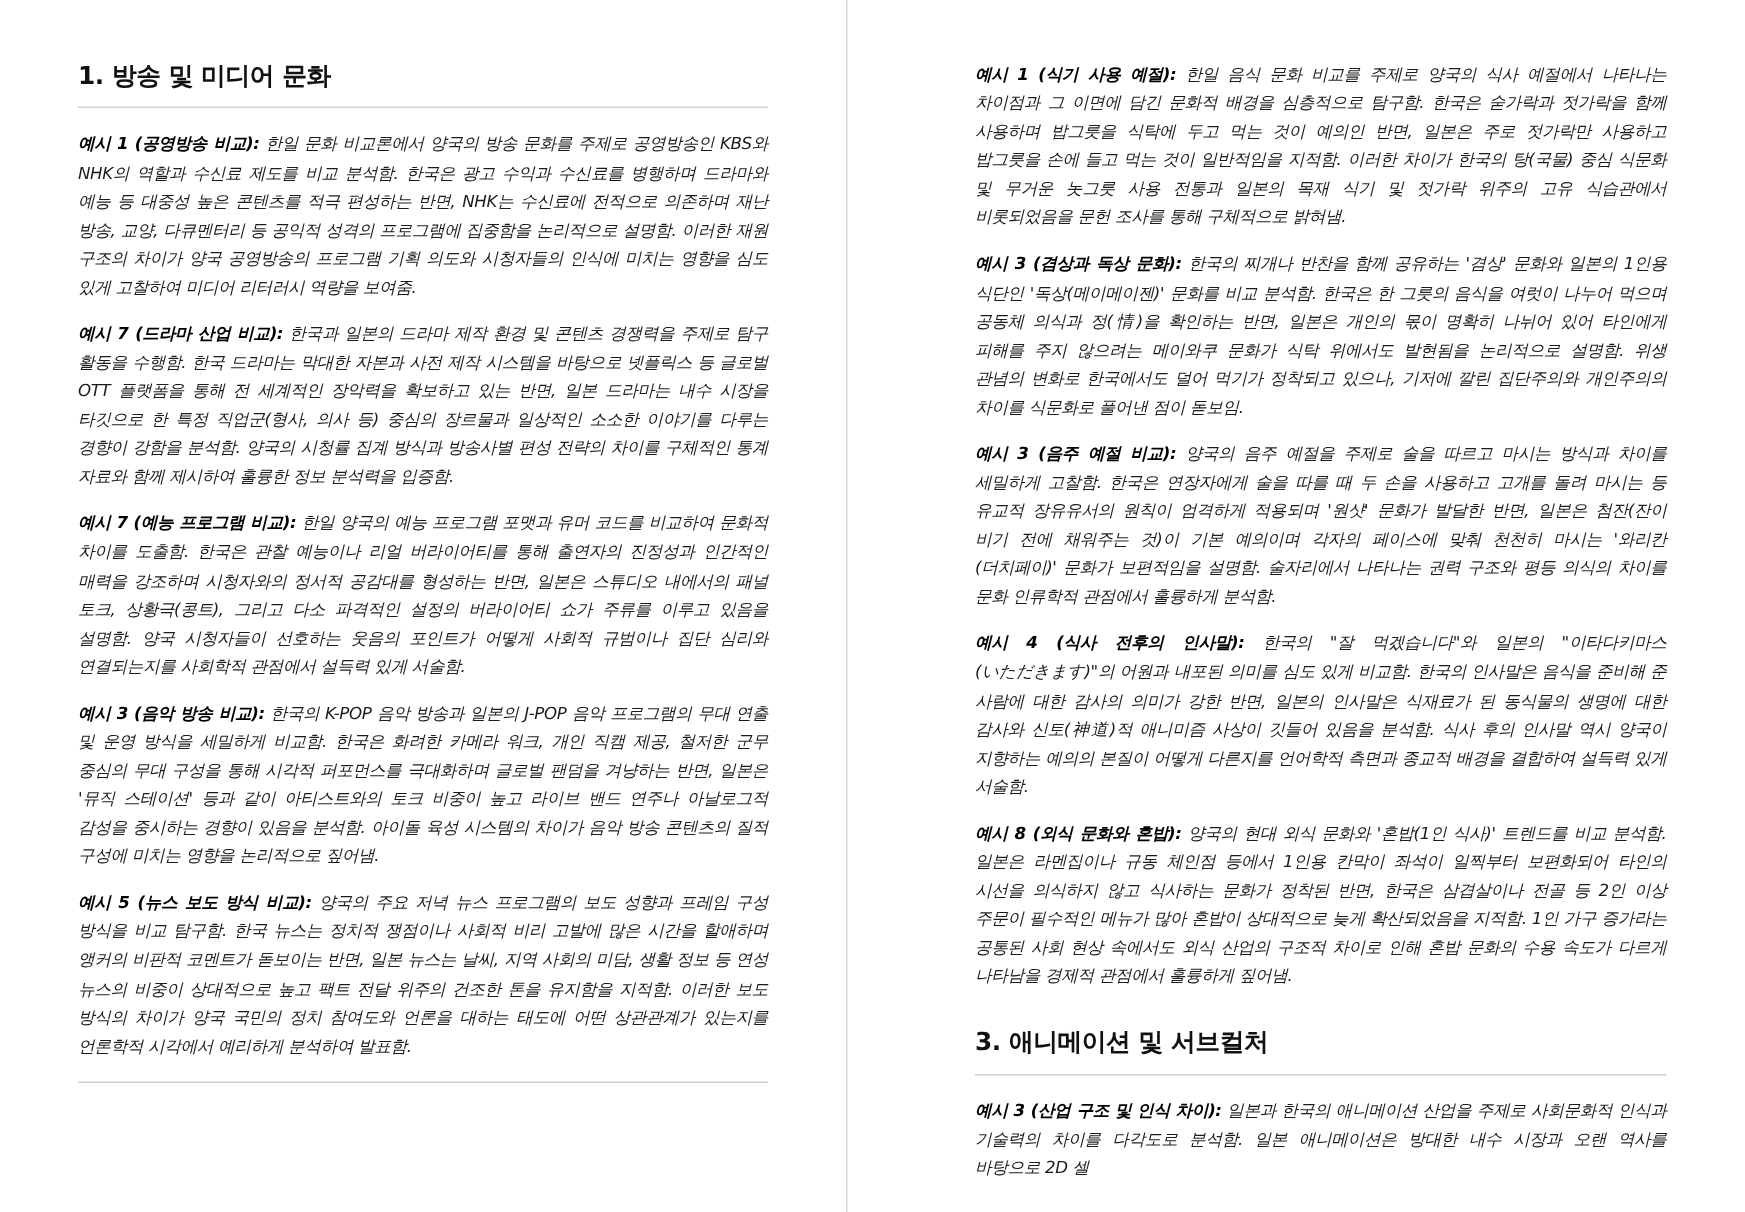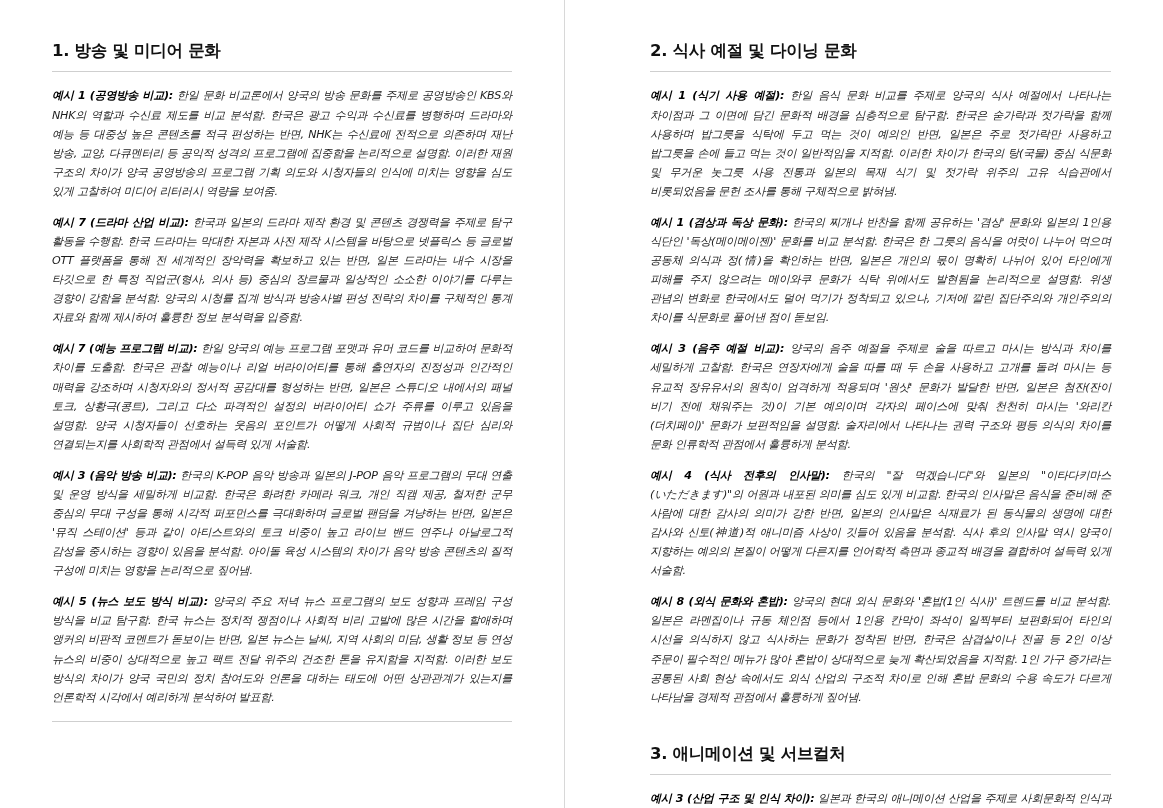--- a/index.html
+++ b/index.html
@@ -39,21 +39,21 @@
     font-size: 16.5px;
     font-weight: bold;
     letter-spacing: -0.3px;
     margin: 0 0 14px 0;
     padding: 0 0 10px 0;
     border-bottom: 1px solid #cfcfcf;
     color: #111111;
     line-height: 1.3;
   }
   h2.section-title.second {
-    margin-top: 36px;
+    margin-top: 24px;
   }
   .para {
     font-size: 11.1px;
     line-height: 1.72;
     margin: 0 0 12px 0;
     text-align: justify;
     letter-spacing: -0.25px;
     color: #1b1b1b;
     word-break: keep-all;
     font-style: italic;
@@ -102,28 +102,27 @@
       </p>
 
       <div class="divider-end"></div>
 
     </div>
   </div>
 
   <div class="column right">
     <div class="col-inner">
 
-      <h2 class="section-title">2. 식사 예절 및 다이닝 문화</h2>
 
       <p class="para">
         <span class="lead">예시 1 (식기 사용 예절):</span><span> 한일 음식 문화 비교를 주제로 양국의 식사 예절에서 나타나는 차이점과 그 이면에 담긴 문화적 배경을 심층적으로 탐구함. 한국은 숟가락과 젓가락을 함께 사용하며 밥그릇을 식탁에 두고 먹는 것이 예의인 반면, 일본은 주로 젓가락만 사용하고 밥그릇을 손에 들고 먹는 것이 일반적임을 지적함. 이러한 차이가 한국의 탕(국물) 중심 식문화 및 무거운 놋그릇 사용 전통과 일본의 목재 식기 및 젓가락 위주의 고유 식습관에서 비롯되었음을 문헌 조사를 통해 구체적으로 밝혀냄.</span>
       </p>
 
       <p class="para">
-        <span class="lead">예시 1 (겸상과 독상 문화):</span><span> 한국의 찌개나 반찬을 함께 공유하는 '겸상' 문화와 일본의 1인용 식단인 '독상(메이메이젠)' 문화를 비교 분석함. 한국은 한 그릇의 음식을 여럿이 나누어 먹으며 공동체 의식과 정(情)을 확인하는 반면, 일본은 개인의 몫이 명확히 나뉘어 있어 타인에게 피해를 주지 않으려는 메이와쿠 문화가 식탁 위에서도 발현됨을 논리적으로 설명함. 위생 관념의 변화로 한국에서도 덜어 먹기가 정착되고 있으나, 기저에 깔린 집단주의와 개인주의의 차이를 식문화로 풀어낸 점이 돋보임.</span>
+        <span class="lead">예시 3 (겸상과 독상 문화):</span><span> 한국의 찌개나 반찬을 함께 공유하는 '겸상' 문화와 일본의 1인용 식단인 '독상(메이메이젠)' 문화를 비교 분석함. 한국은 한 그릇의 음식을 여럿이 나누어 먹으며 공동체 의식과 정(情)을 확인하는 반면, 일본은 개인의 몫이 명확히 나뉘어 있어 타인에게 피해를 주지 않으려는 메이와쿠 문화가 식탁 위에서도 발현됨을 논리적으로 설명함. 위생 관념의 변화로 한국에서도 덜어 먹기가 정착되고 있으나, 기저에 깔린 집단주의와 개인주의의 차이를 식문화로 풀어낸 점이 돋보임.</span>
       </p>
 
       <p class="para">
         <span class="lead">예시 3 (음주 예절 비교):</span><span> 양국의 음주 예절을 주제로 술을 따르고 마시는 방식과 차이를 세밀하게 고찰함. 한국은 연장자에게 술을 따를 때 두 손을 사용하고 고개를 돌려 마시는 등 유교적 장유유서의 원칙이 엄격하게 적용되며 '원샷' 문화가 발달한 반면, 일본은 첨잔(잔이 비기 전에 채워주는 것)이 기본 예의이며 각자의 페이스에 맞춰 천천히 마시는 '와리칸(더치페이)' 문화가 보편적임을 설명함. 술자리에서 나타나는 권력 구조와 평등 의식의 차이를 문화 인류학적 관점에서 훌륭하게 분석함.</span>
       </p>
 
       <p class="para">
         <span class="lead">예시 4 (식사 전후의 인사말):</span><span> 한국의 "잘 먹겠습니다"와 일본의 "이타다키마스(いただきます)"의 어원과 내포된 의미를 심도 있게 비교함. 한국의 인사말은 음식을 준비해 준 사람에 대한 감사의 의미가 강한 반면, 일본의 인사말은 식재료가 된 동식물의 생명에 대한 감사와 신토(神道)적 애니미즘 사상이 깃들어 있음을 분석함. 식사 후의 인사말 역시 양국이 지향하는 예의의 본질이 어떻게 다른지를 언어학적 측면과 종교적 배경을 결합하여 설득력 있게 서술함.</span>
       </p>
 

